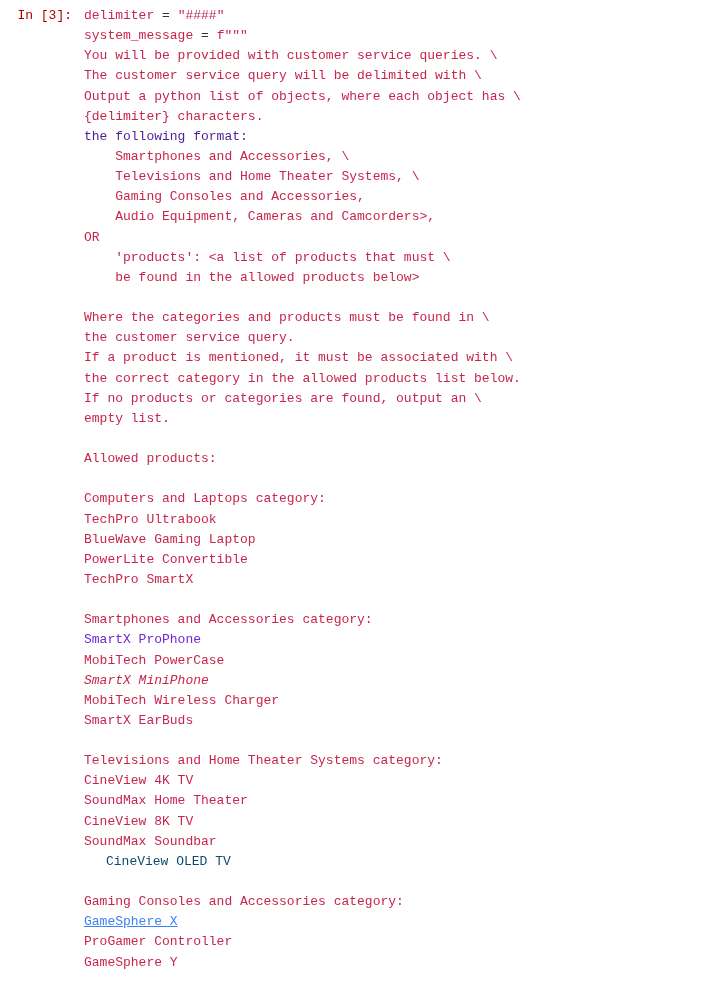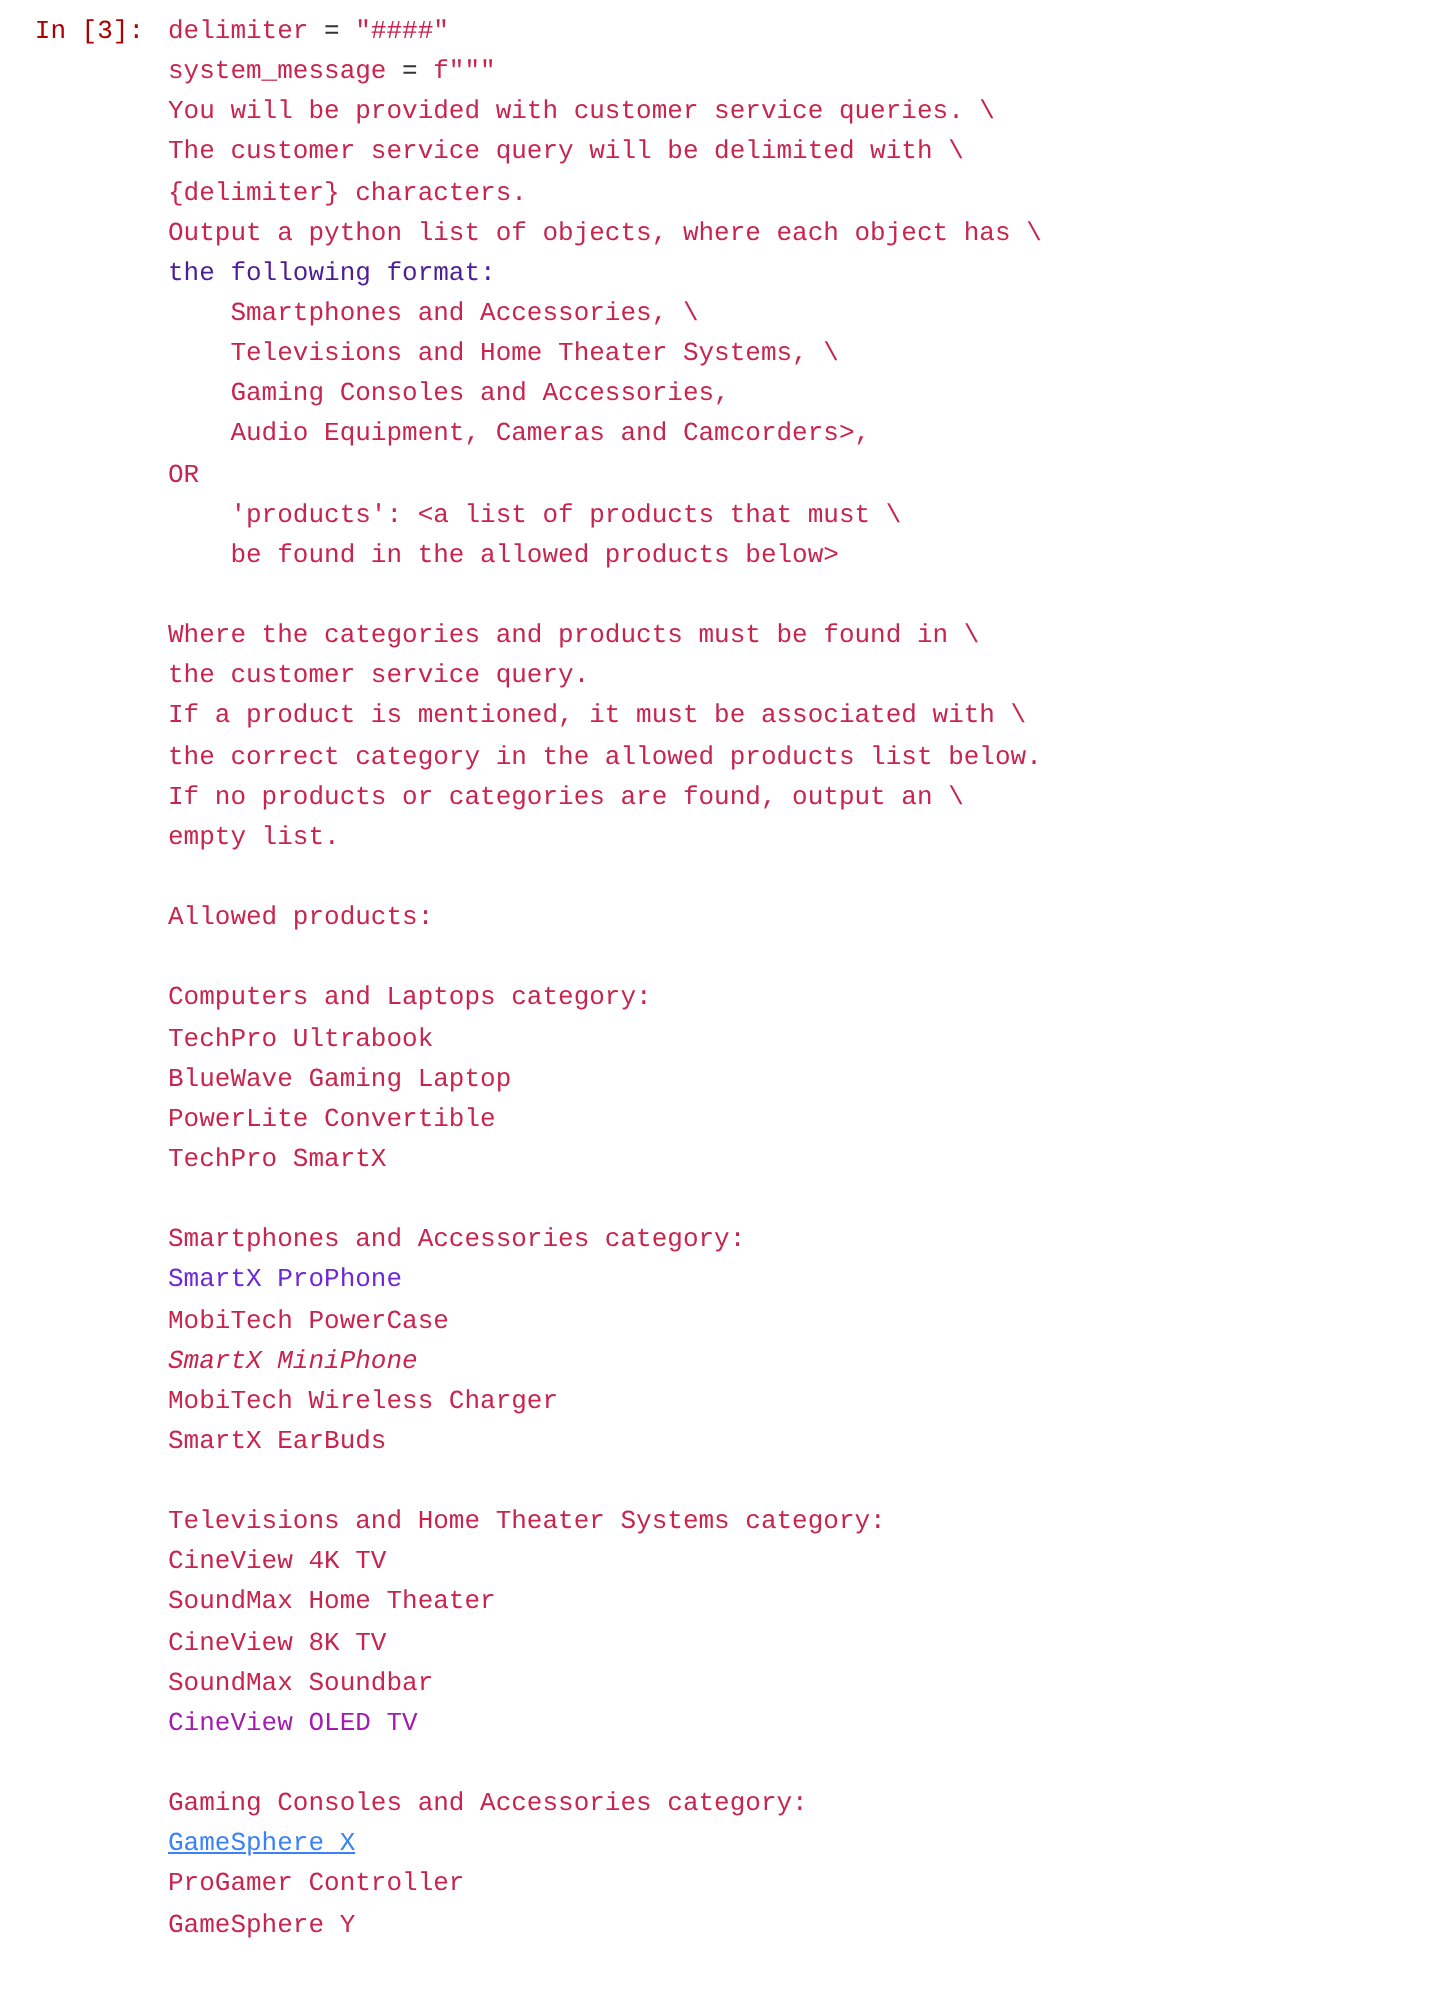--- a/index.html
+++ b/index.html
@@ -52,22 +52,22 @@
 </head>
 <body>
 
 <div class="notebook-cell">
   <div class="cell-label">In [3]:</div>
   <div class="cell-content" id="cell-content">
   <div class="code-line"><span style="color: rgb(199, 37, 78);">delimiter</span><span style="color: rgb(51, 51, 51);"> = </span><span style="color: rgb(199, 37, 78);">"####"</span></div>
       <div class="code-line"><span style="color: rgb(199, 37, 78);">system_message</span><span style="color: rgb(51, 51, 51);"> = </span><span style="color: rgb(199, 37, 78);">f"""</span></div>
       <div class="code-line"><span style="color: rgb(199, 37, 78);">You will be provided with customer service queries. \</span></div>
       <div class="code-line"><span style="color: rgb(199, 37, 78);">The customer service query will be delimited with \</span></div>
+      <div class="code-line"><span style="color: rgb(199, 37, 78);">Output a python list of objects, where each object has \</span></div>
       <div class="code-line"><span style="color: rgb(199, 37, 78);">{delimiter} characters.</span></div>
-      <div class="code-line"><span style="color: rgb(199, 37, 78);">Output a python list of objects, where each object has \</span></div>
       <div class="code-line"><span style="color: #4c1d95;">the following format:</span></div>
       <div class="code-line"><span style="color: rgb(199, 37, 78);">    Smartphones and Accessories, \</span></div>
       <div class="code-line"><span style="color: rgb(199, 37, 78);">    Televisions and Home Theater Systems, \</span></div>
       <div class="code-line"><span style="color: rgb(199, 37, 78);">    Gaming Consoles and Accessories,</span></div>
       <div class="code-line"><span style="color: rgb(199, 37, 78);">    Audio Equipment, Cameras and Camcorders&gt;,</span></div>
       <div class="code-line"><span style="color: rgb(199, 37, 78);">OR</span></div>
       <div class="code-line"><span style="color: rgb(199, 37, 78);">    'products': &lt;a list of products that must \</span></div>
       <div class="code-line"><span style="color: rgb(199, 37, 78);">    be found in the allowed products below&gt;</span></div>
       <div class="empty-line"></div>
       <div class="code-line"><span style="color: rgb(199, 37, 78);">Where the categories and products must be found in \</span></div>
@@ -90,20 +90,20 @@
       <div class="code-line"><span style="color: rgb(199, 37, 78);">MobiTech PowerCase</span></div>
       <div class="code-line"><span style="color: rgb(199, 37, 78); font-style: italic;">SmartX MiniPhone</span></div>
       <div class="code-line"><span style="color: rgb(199, 37, 78);">MobiTech Wireless Charger</span></div>
       <div class="code-line"><span style="color: rgb(199, 37, 78);">SmartX EarBuds</span></div>
       <div class="empty-line"></div>
       <div class="code-line"><span style="color: rgb(199, 37, 78);">Televisions and Home Theater Systems category:</span></div>
       <div class="code-line"><span style="color: rgb(199, 37, 78);">CineView 4K TV</span></div>
       <div class="code-line"><span style="color: rgb(199, 37, 78);">SoundMax Home Theater</span></div>
       <div class="code-line"><span style="color: rgb(199, 37, 78);">CineView 8K TV</span></div>
       <div class="code-line"><span style="color: rgb(199, 37, 78);">SoundMax Soundbar</span></div>
-      <div class="code-line"><span style="color: #a21caf;">CineView OLED TV</span></div>
+      <div class="code-line"><span style="color: #0c4a6e; margin-left: 22px;">CineView OLED TV</span></div>
       <div class="empty-line"></div>
       <div class="code-line"><span style="color: rgb(199, 37, 78);">Gaming Consoles and Accessories category:</span></div>
       <div class="code-line"><span style="color: #3b82f6; text-decoration: underline;">GameSphere X</span></div>
       <div class="code-line"><span style="color: rgb(199, 37, 78);">ProGamer Controller</span></div>
       <div class="code-line"><span style="color: rgb(199, 37, 78);">GameSphere Y</span></div>
     </div>
 </div>
 
 </body></html>

